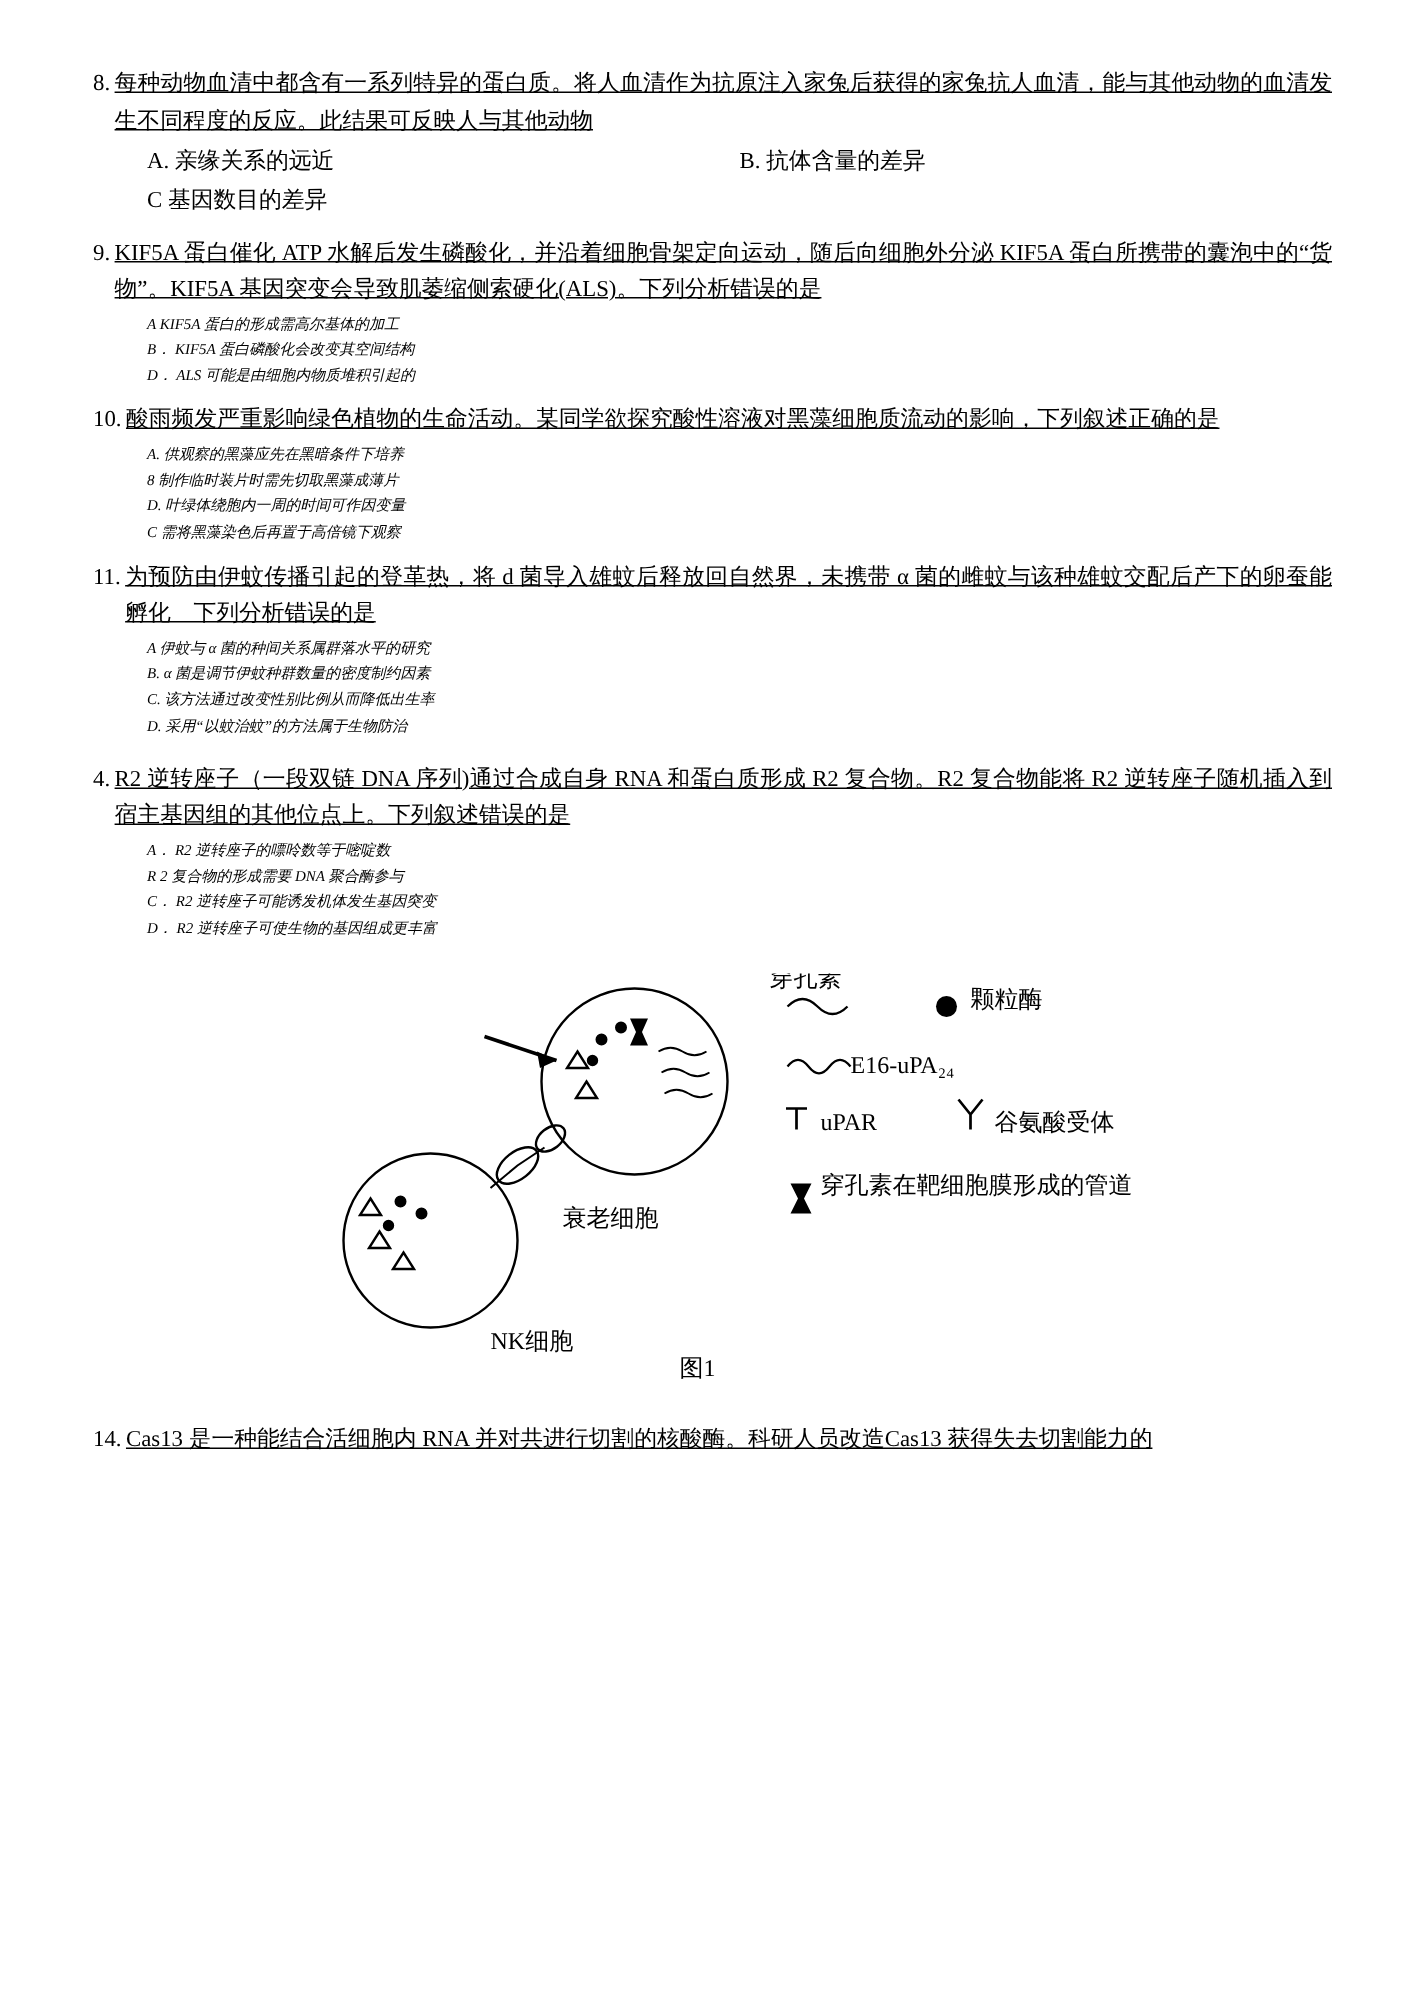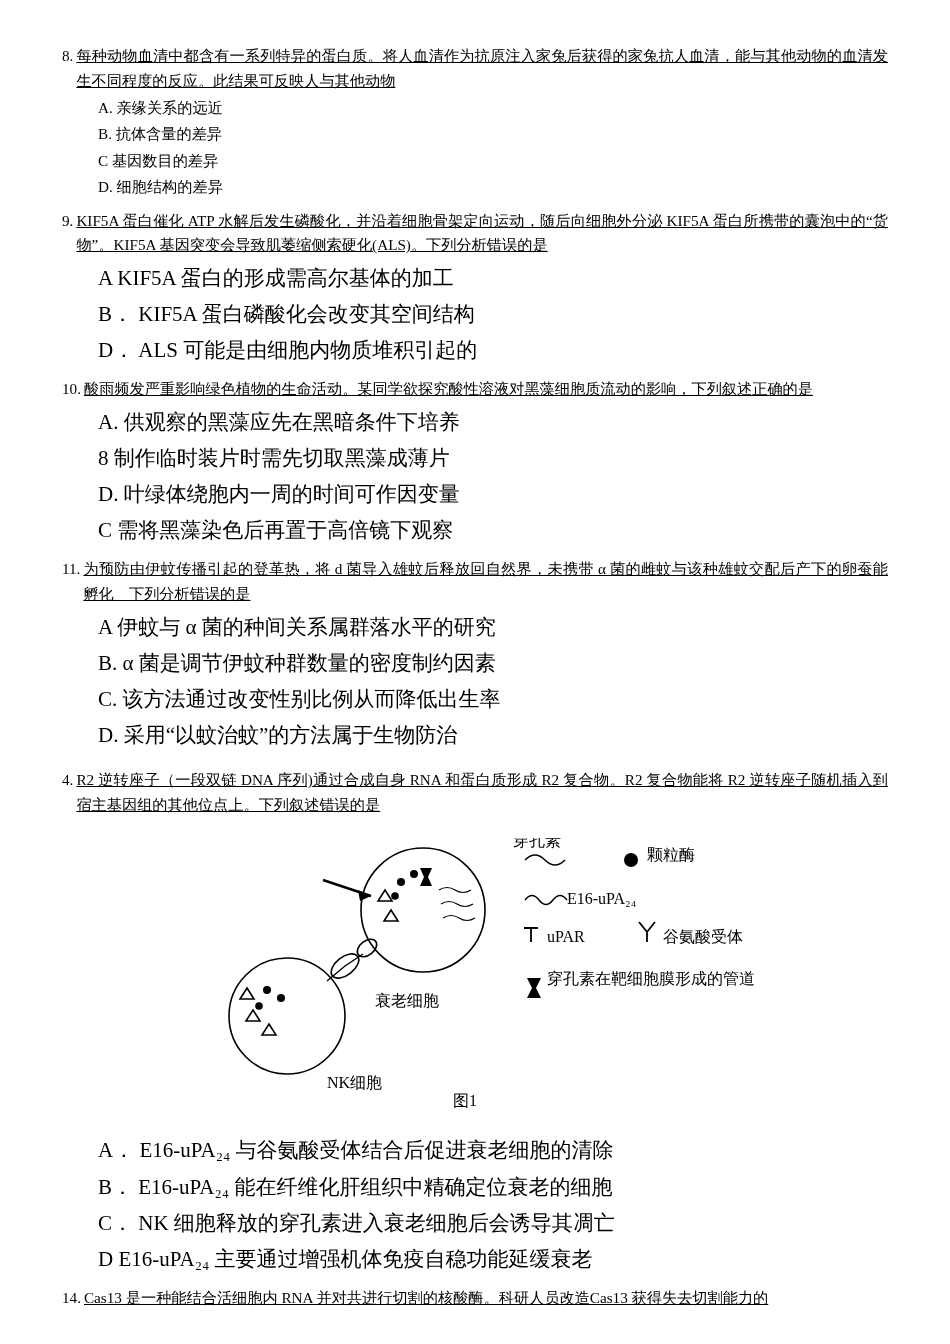--- a/index.html
+++ b/index.html
@@ -42,29 +42,29 @@
     text-decoration: underline;
   }
   .opts {
     margin-top: 2px;
   }
   .opt-row {
     display: flex;
     font-size: 15.2px;
     line-height: 1.72;
     padding-left: 36px;
-    flex-direction: column;
   }
   .opt-row .opt {
     flex: 0 0 50%;
   }
   .opt-single {
-    font-size: 21px;
+    font-size: 10px;
     line-height: 1.72;
     padding-left: 36px;
+    font-style: italic;
   }
   .fig-wrap {
     margin: 6px 0 4px 0;
     display: flex;
     justify-content: center;
   }
   .figure {
     width: 560px;
     height: 290px;
     position: relative;
@@ -81,21 +81,20 @@
       <span class="q-num">8.</span>
       <span class="q-stem">每种动物血清中都含有一系列特异的蛋白质。将人血清作为抗原注入家兔后获得的家兔抗人血清，能与其他动物的血清发生不同程度的反应。此结果可反映人与其他动物</span>
     </div>
     <div class="opts">
       <div class="opt-row">
         <span class="opt">A. 亲缘关系的远近</span>
         <span class="opt">B. 抗体含量的差异</span>
       </div>
       <div class="opt-row">
         <span class="opt">C 基因数目的差异</span>
-        <span class="opt">D. 细胞结构的差异</span>
       </div>
     </div>
   </div>
 
   <div class="q">
     <div class="q-head">
       <span class="q-num">9.</span>
       <span class="q-stem">KIF5A 蛋白催化 ATP 水解后发生磷酸化，并沿着细胞骨架定向运动，随后向细胞外分泌 KIF5A 蛋白所携带的囊泡中的“货物”。KIF5A 基因突变会导致肌萎缩侧索硬化(ALS)。下列分析错误的是</span>
     </div>
     <div class="opts">
@@ -130,20 +129,26 @@
       <div class="opt-single">D. 采用“以蚊治蚊”的方法属于生物防治</div>
     </div>
   </div>
 
   <div class="spacer-6"></div>
 
   <div class="q">
     <div class="q-head">
       <span class="q-num">4.</span>
       <span class="q-stem">R2 逆转座子（一段双链 DNA 序列)通过合成自身 RNA 和蛋白质形成 R2 复合物。R2 复合物能将 R2 逆转座子随机插入到宿主基因组的其他位点上。下列叙述错误的是</span>
+    </div>
+    <div class="opts">
+      <div class="opt-single">A． R2 逆转座子的嘌呤数等于嘧啶数</div>
+      <div class="opt-single">R 2 复合物的形成需要 DNA 聚合酶参与</div>
+      <div class="opt-single">C． R2 逆转座子可能诱发机体发生基因突变</div>
+      <div class="opt-single">D． R2 逆转座子可使生物的基因组成更丰富</div>
     </div>
   </div>
 
   <div class="spacer-6"></div>
 
   <div class="q">
 
     <div class="fig-wrap">
       <div class="figure">
         <svg width="560" height="290" viewBox="0 0 560 290" xmlns="http://www.w3.org/2000/svg">
@@ -201,26 +206,20 @@
             <text x="372" y="66">E16-uPA₂₄</text>
             <text x="352" y="104">uPAR</text>
             <text x="468" y="104">谷氨酸受体</text>
             <text x="352" y="146">穿孔素在靶细胞膜形成的管道</text>
             <text x="258" y="268">图1</text>
           </g>
         </svg>
       </div>
     </div>
 
-    <div class="opts">
-      <div class="opt-single">A． E16-uPA₂₄ 与谷氨酸受体结合后促进衰老细胞的清除</div>
-      <div class="opt-single">B． E16-uPA₂₄ 能在纤维化肝组织中精确定位衰老的细胞</div>
-      <div class="opt-single">C． NK 细胞释放的穿孔素进入衰老细胞后会诱导其凋亡</div>
-      <div class="opt-single">D  E16-uPA₂₄ 主要通过增强机体免疫自稳功能延缓衰老</div>
-    </div>
   </div>
 
   <div class="q">
     <div class="q-head">
       <span class="q-num">14.</span>
       <span class="q-stem">Cas13 是一种能结合活细胞内 RNA 并对共进行切割的核酸酶。科研人员改造Cas13 获得失去切割能力的</span>
     </div>
   </div>
 
 </div>

